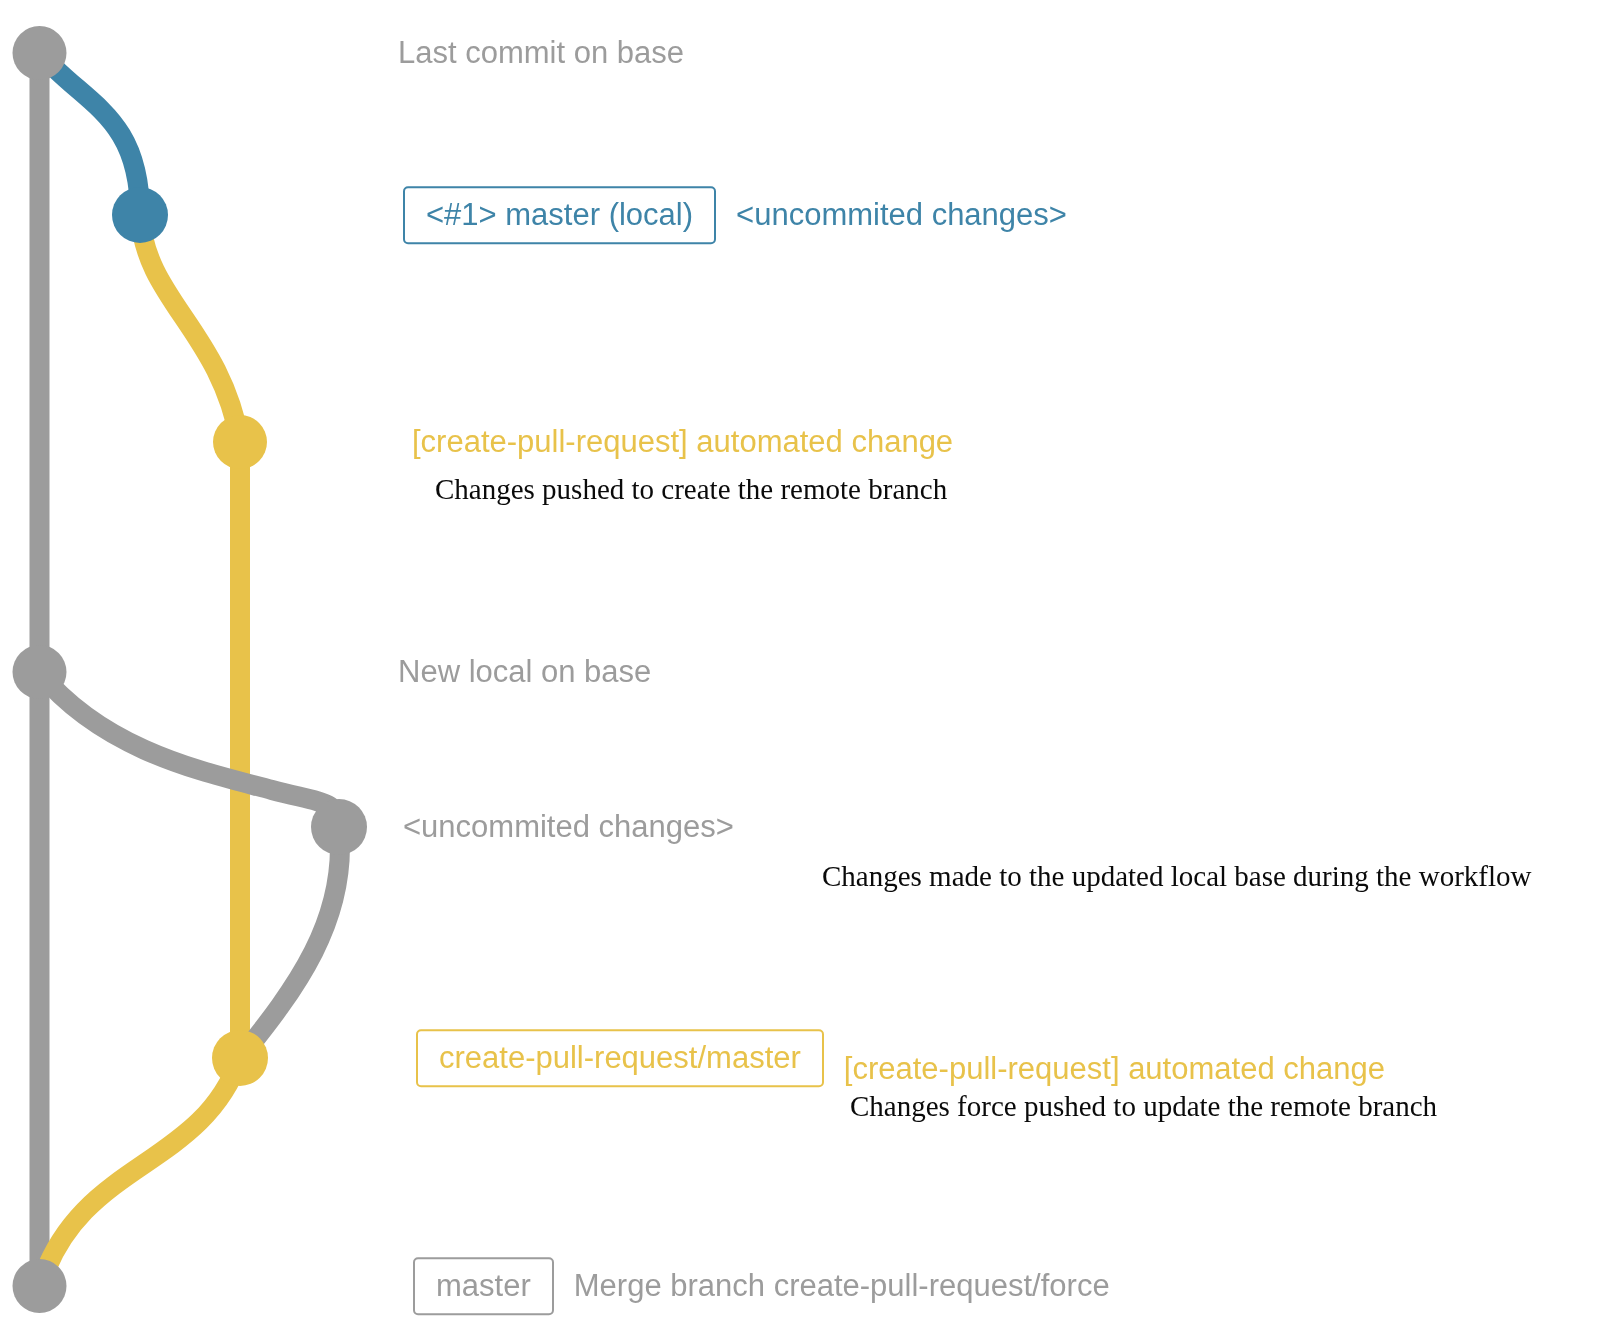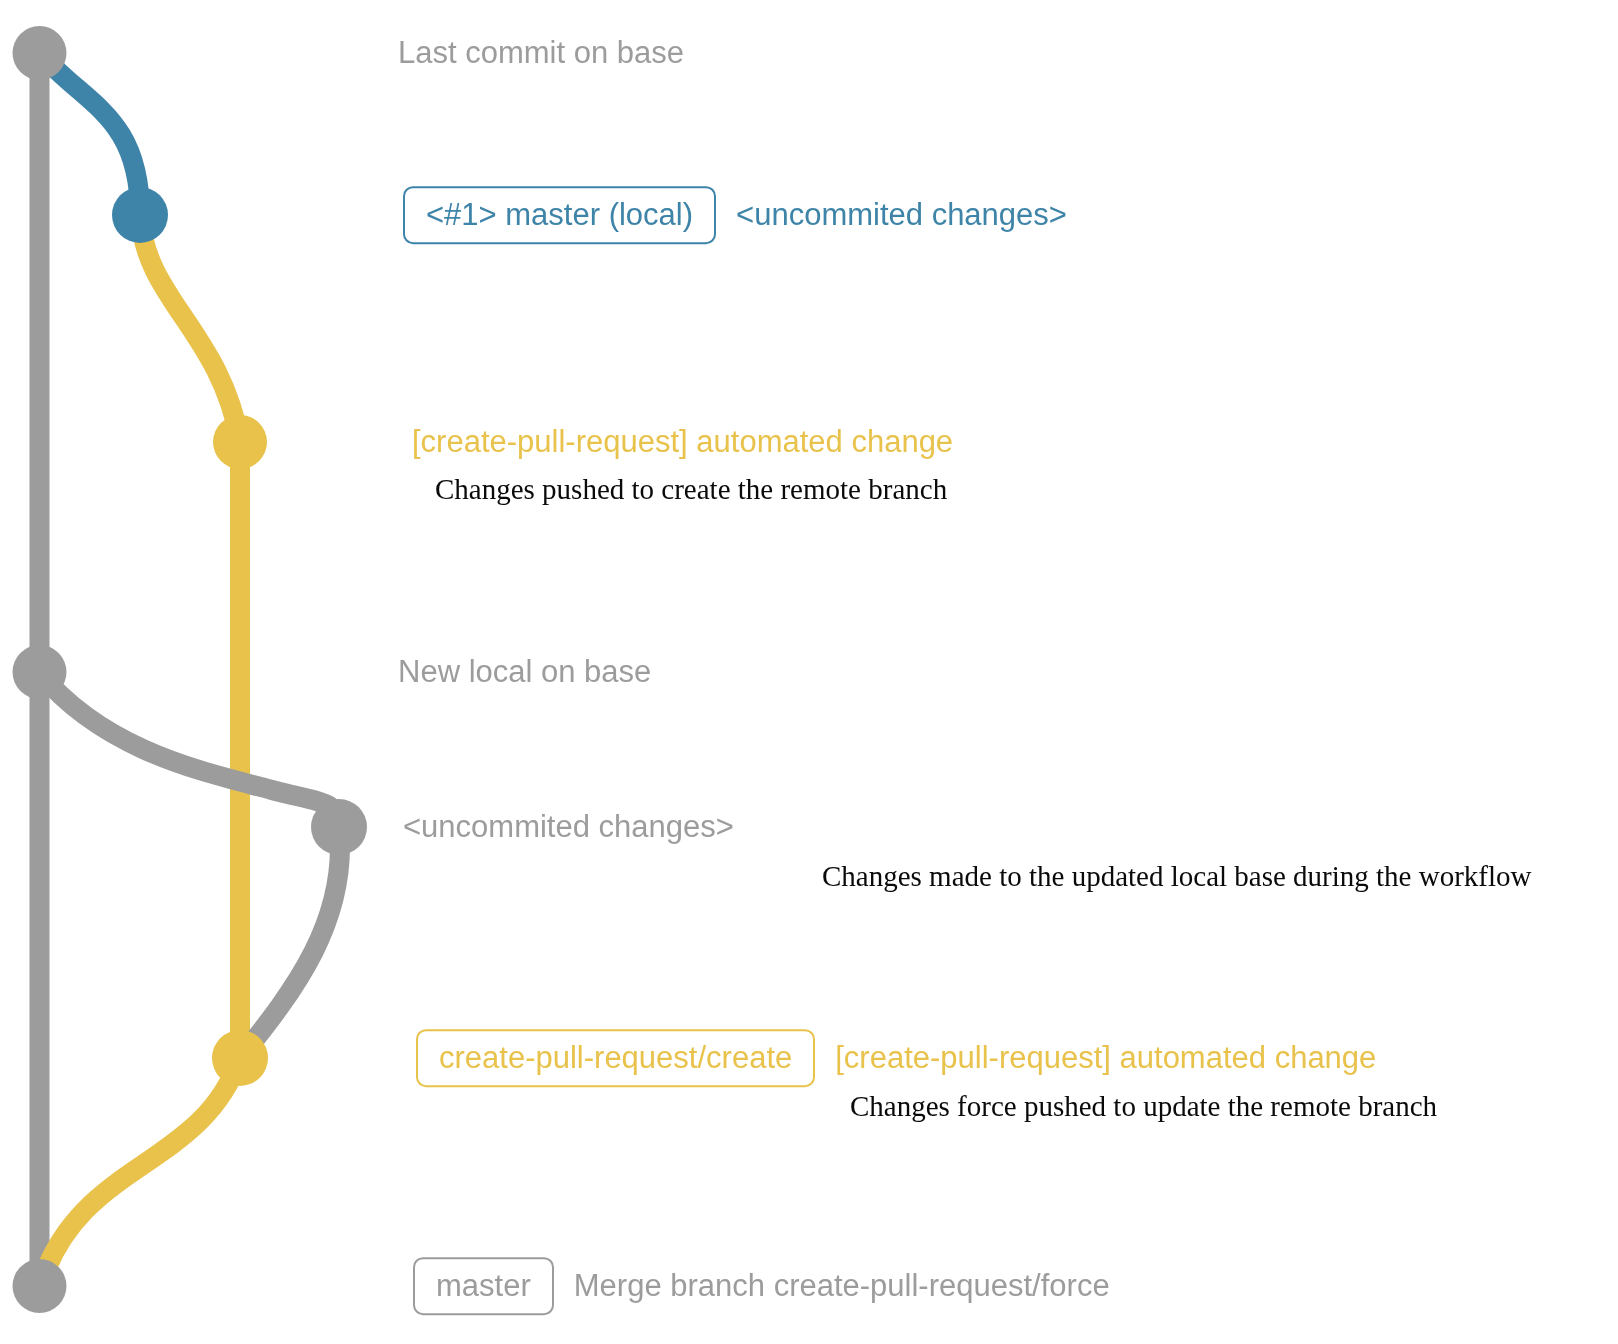--- a/index.html
+++ b/index.html
@@ -21,24 +21,24 @@
 
   .row{
     position:absolute;z-index:2;
     display:flex;align-items:center;gap:20px;
     transform:translateY(-50%);
     font-size:31px;line-height:1.15;white-space:nowrap;
   }
   .msg{white-space:nowrap;}
   .gray-t{color:var(--gray);}
   .blue-t{color:var(--blue);}
-  .yellow-t{color:var(--yellow);}
+  .yellow-t{color:var(--yellow);align-items:flex-end;}
   .branch-box{
     display:inline-flex;align-items:center;justify-content:center;
-    border:2.5px solid currentColor;border-radius:10px;
+    border:2.5px solid currentColor;border-radius:5px;
     padding:9px 21px;white-space:nowrap;
   }
   .annotation{
     position:absolute;z-index:2;
     transform:translateY(-50%);
     font-family:"Liberation Serif",serif;
     font-size:29px;color:var(--annotation);
     white-space:nowrap;
   }
 </style>
@@ -88,21 +88,21 @@
     <span class="msg">New local on base</span>
   </div>
 
   <div class="row gray-t" style="left:403px;top:827px;">
     <span class="msg">&lt;uncommited changes&gt;</span>
   </div>
   <div class="annotation" style="left:806px;top:876px;margin-left:16px;">Changes made to the updated local base during the workflow</div>
 
   <div class="row yellow-t" style="left:416px;top:1058px;">
     <span class="branch-box">
-      <span>create-pull-request/create</span>
+      <span>create-pull-request/master</span>
     </span>
     <span class="msg">[create-pull-request] automated change</span>
   </div>
   <div class="annotation" style="left:850px;top:1106px;">Changes force pushed to update the remote branch</div>
 
   <div class="row gray-t" style="left:413px;top:1286px;">
     <span class="branch-box">
       <span>master</span>
     </span>
     <span class="msg">Merge branch create-pull-request/force</span>

